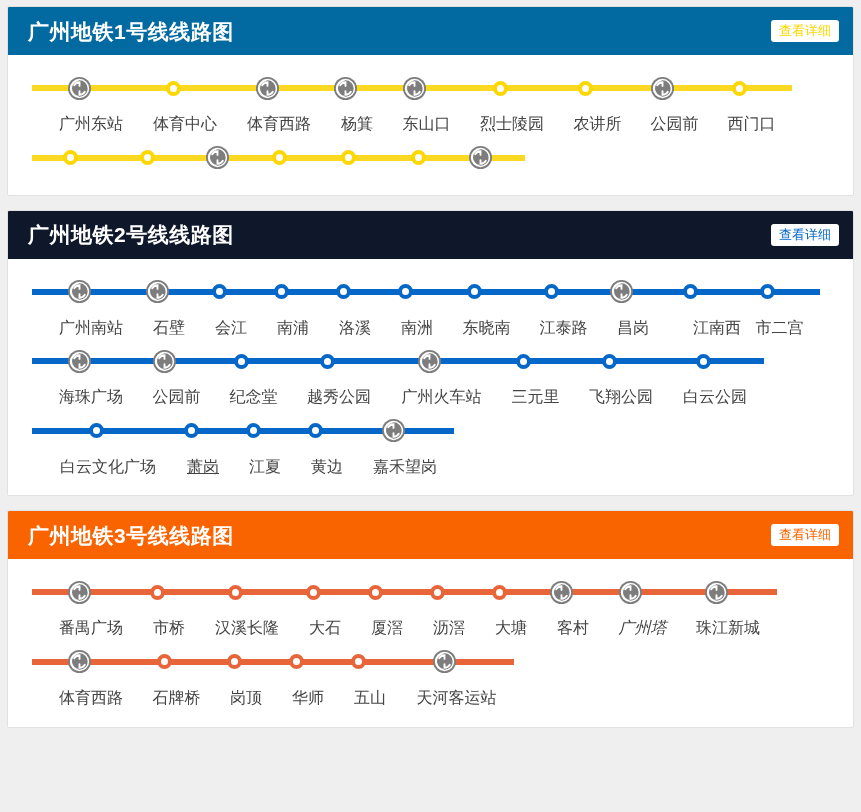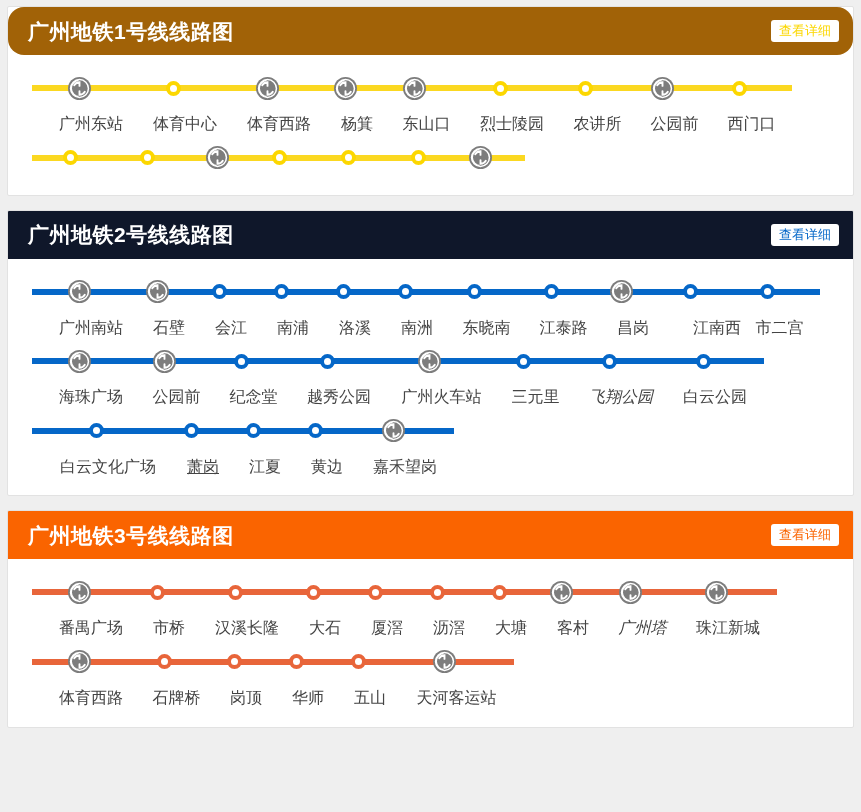--- a/index.html
+++ b/index.html
@@ -117,21 +117,21 @@
     color: #444444;
     line-height: 1.1;
     white-space: nowrap;
   }
 </style>
 </head>
 <body>
 
 <div class="page">
     <div class="line-card">
-      <div class="card-header" style="background: #a16207; border-radius: 16px;">
+      <div class="card-header" style="background: #0369a1;">
         <div class="card-title">广州地铁1号线线路图</div>
         <button class="detail-btn" style="color: rgb(252, 215, 0);">查看详细</button>
       </div>
       <div class="card-body">
         <div class="route-row">
           <div class="track-wrap">
             <div class="track" style="background: rgb(251, 216, 33); width: 760px;"></div>
             <div class="stations">
               <div class="station-cell" style="width: 94px;">
                 <div class="station-dot-slot">
@@ -441,21 +441,21 @@
               </div>
             </div>
           </div>
           <div class="labels">
             <div class="label-cell" style="width: 94px;">海珠广场</div>
             <div class="label-cell" style="width: 77px;">公园前</div>
             <div class="label-cell" style="width: 77px;">纪念堂</div>
             <div class="label-cell" style="width: 94px;">越秀公园</div>
             <div class="label-cell" style="width: 111px;">广州火车站</div>
             <div class="label-cell" style="width: 77px;">三元里</div>
-            <div class="label-cell" style="width: 94px; font-style: italic;">飞翔公园</div>
+            <div class="label-cell" style="width: 94px;">飞翔公园</div>
             <div class="label-cell" style="width: 94px;">白云公园</div>
           </div>
         </div>
         <div class="route-row">
           <div class="track-wrap">
             <div class="track" style="background: rgb(5, 103, 200); width: 422px;"></div>
             <div class="stations">
               <div class="station-cell" style="width: 128px;">
                 <div class="station-dot-slot">
                   <div class="dot-normal" style="color: rgb(5, 103, 200);"></div>

